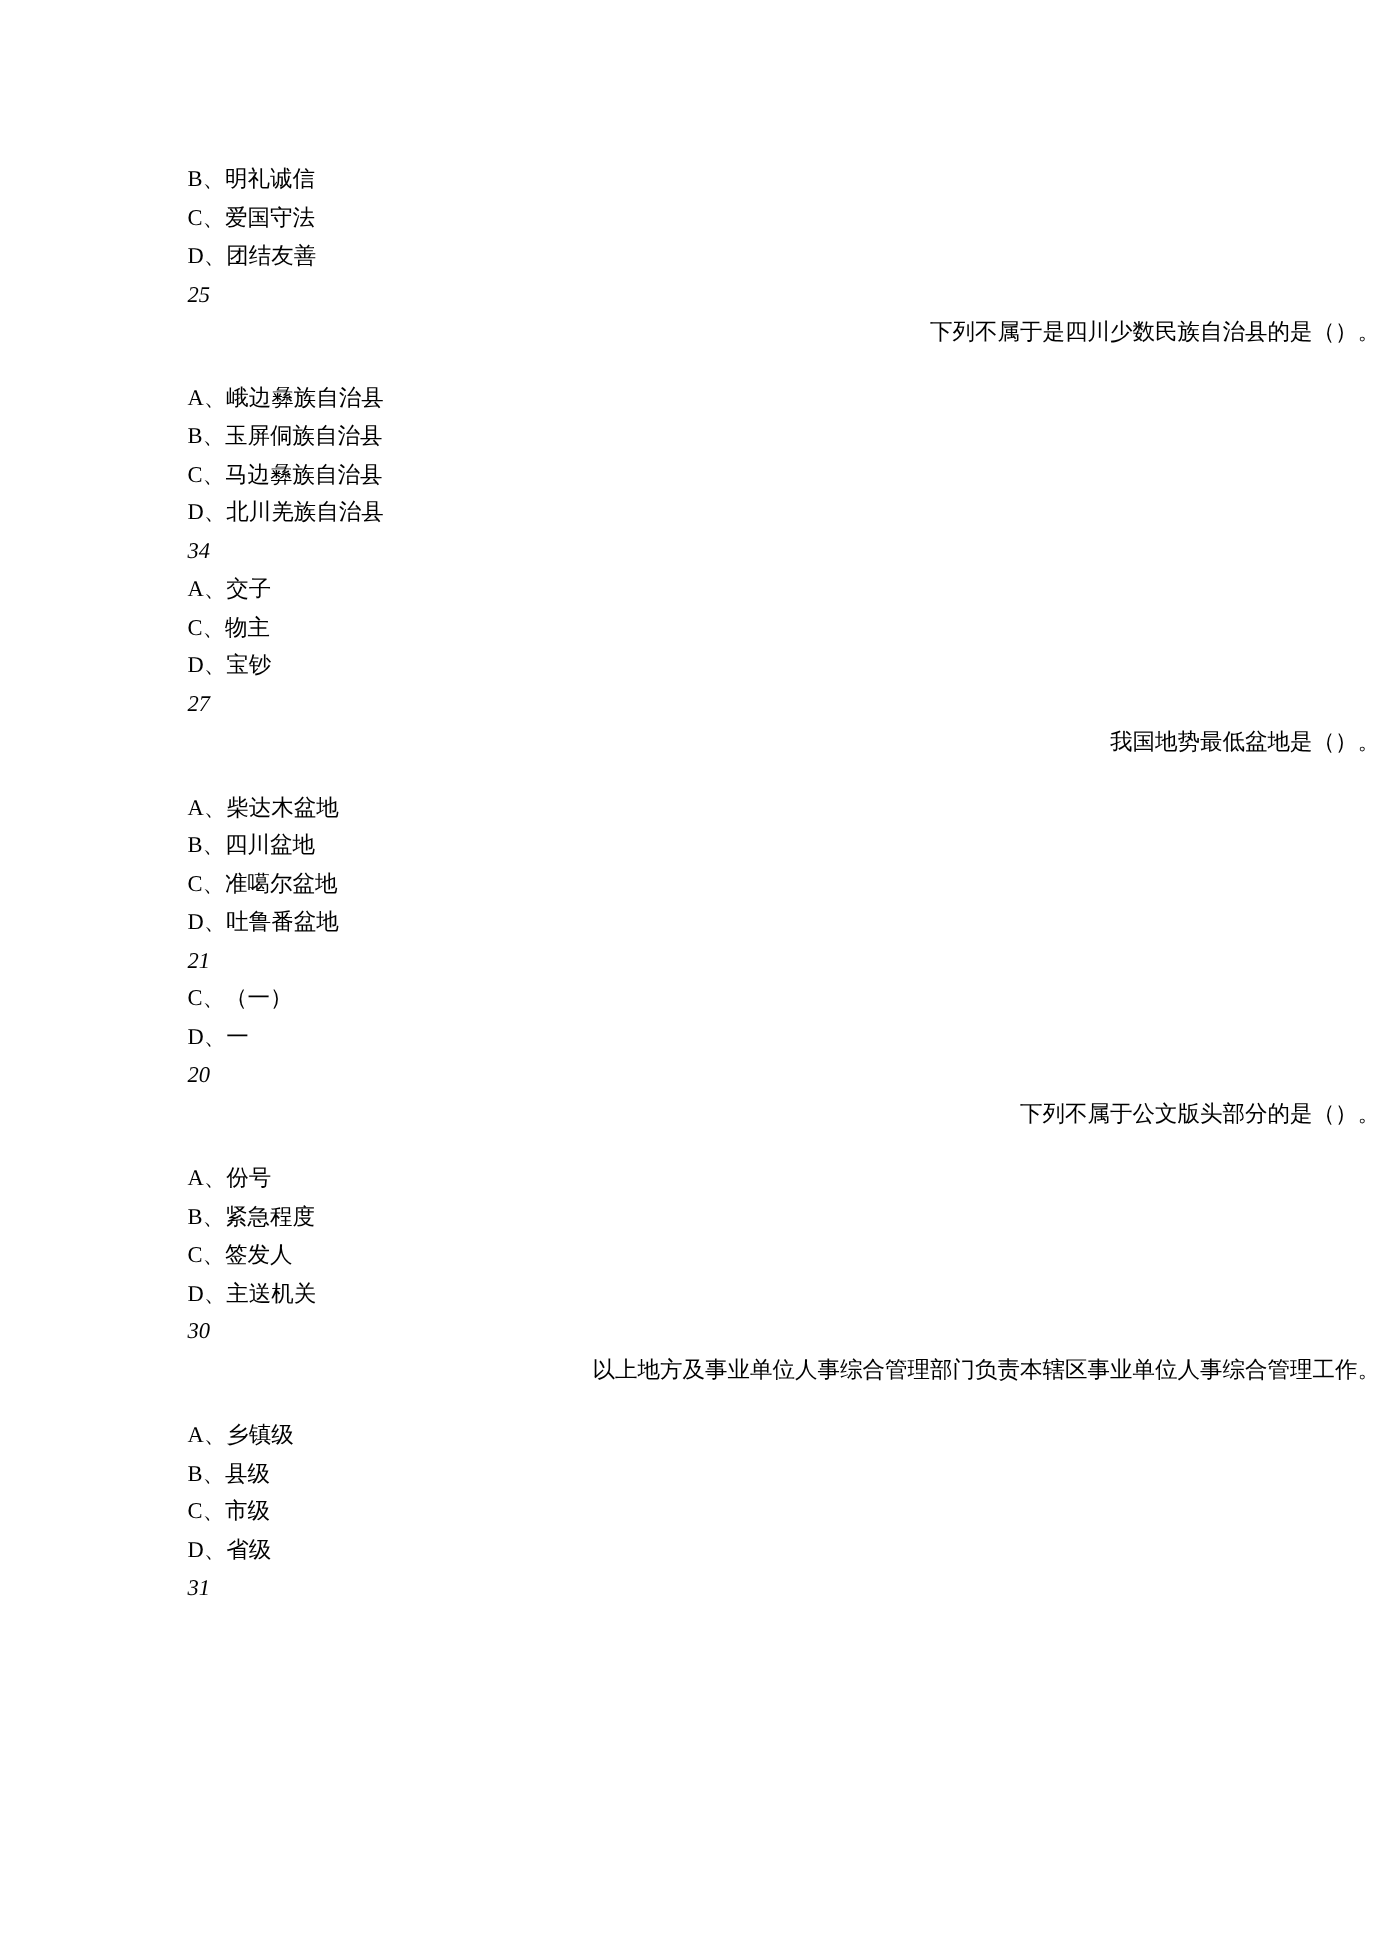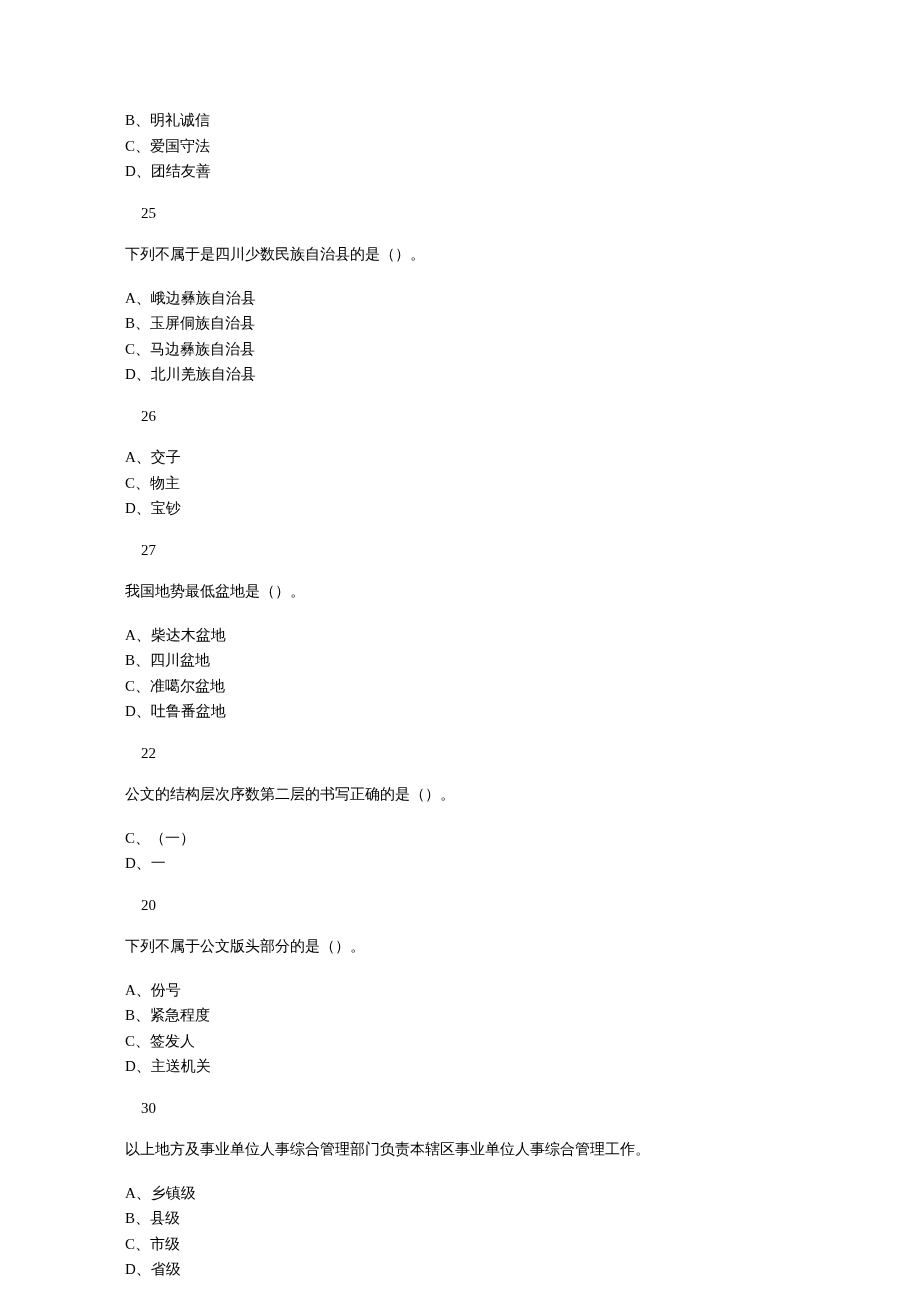--- a/index.html
+++ b/index.html
@@ -14,56 +14,57 @@
   .page {
     width: 920px;
     min-height: 1301px;
     padding: 108px 0 0 125px;
     box-sizing: border-box;
   }
   .opt {
     margin: 0;
   }
   .qnum {
-    margin: 16px;
+    margin: 0;
+    font-style: italic;
   }
   .stem {
     margin: 0 0 18px 0;
+    text-align: right;
   }
 </style>
 </head>
 <body>
 
 <div class="page">
 
   <p class="opt">B、明礼诚信</p>
   <p class="opt">C、爱国守法</p>
   <p class="opt">D、团结友善</p>
 
   <p class="qnum">25</p>
   <p class="stem">下列不属于是四川少数民族自治县的是（）。</p>
   <p class="opt">A、峨边彝族自治县</p>
   <p class="opt">B、玉屏侗族自治县</p>
   <p class="opt">C、马边彝族自治县</p>
   <p class="opt">D、北川羌族自治县</p>
 
-  <p class="qnum">26</p>
+  <p class="qnum">34</p>
   <p class="opt">A、交子</p>
   <p class="opt">C、物主</p>
   <p class="opt">D、宝钞</p>
 
   <p class="qnum">27</p>
   <p class="stem">我国地势最低盆地是（）。</p>
   <p class="opt">A、柴达木盆地</p>
   <p class="opt">B、四川盆地</p>
   <p class="opt">C、准噶尔盆地</p>
   <p class="opt">D、吐鲁番盆地</p>
 
-  <p class="qnum">22</p>
-  <p class="stem">公文的结构层次序数第二层的书写正确的是（）。</p>
+  <p class="qnum">21</p>
   <p class="opt">C、（一）</p>
   <p class="opt">D、一</p>
 
   <p class="qnum">20</p>
   <p class="stem">下列不属于公文版头部分的是（）。</p>
   <p class="opt">A、份号</p>
   <p class="opt">B、紧急程度</p>
   <p class="opt">C、签发人</p>
   <p class="opt">D、主送机关</p>
 

